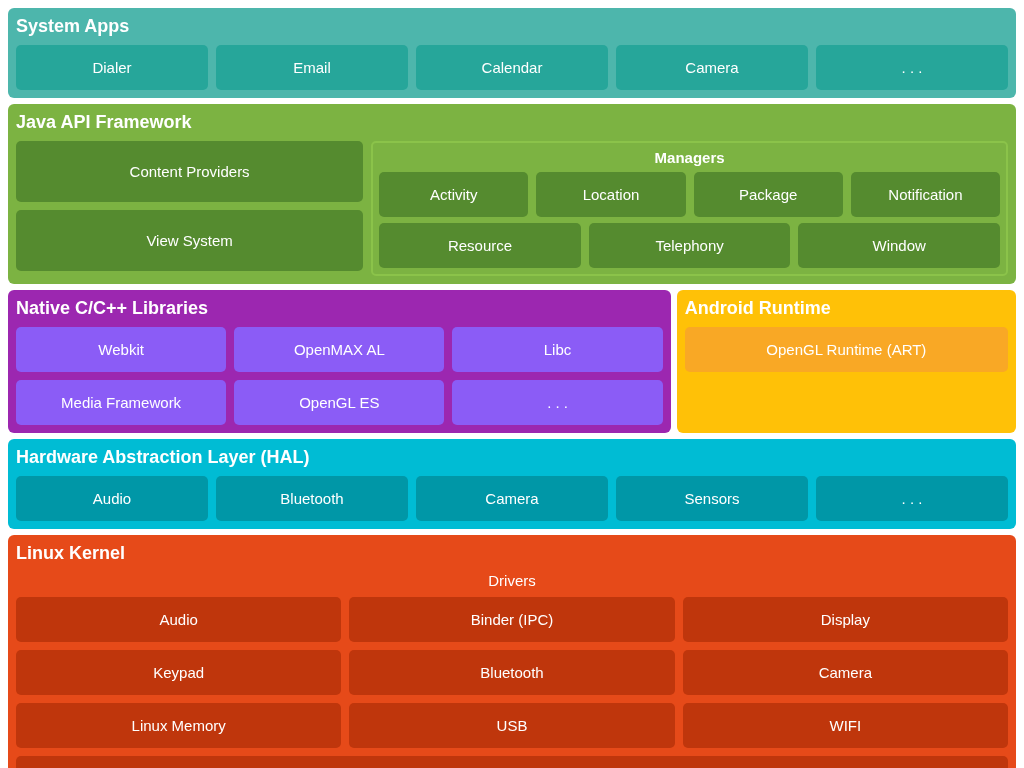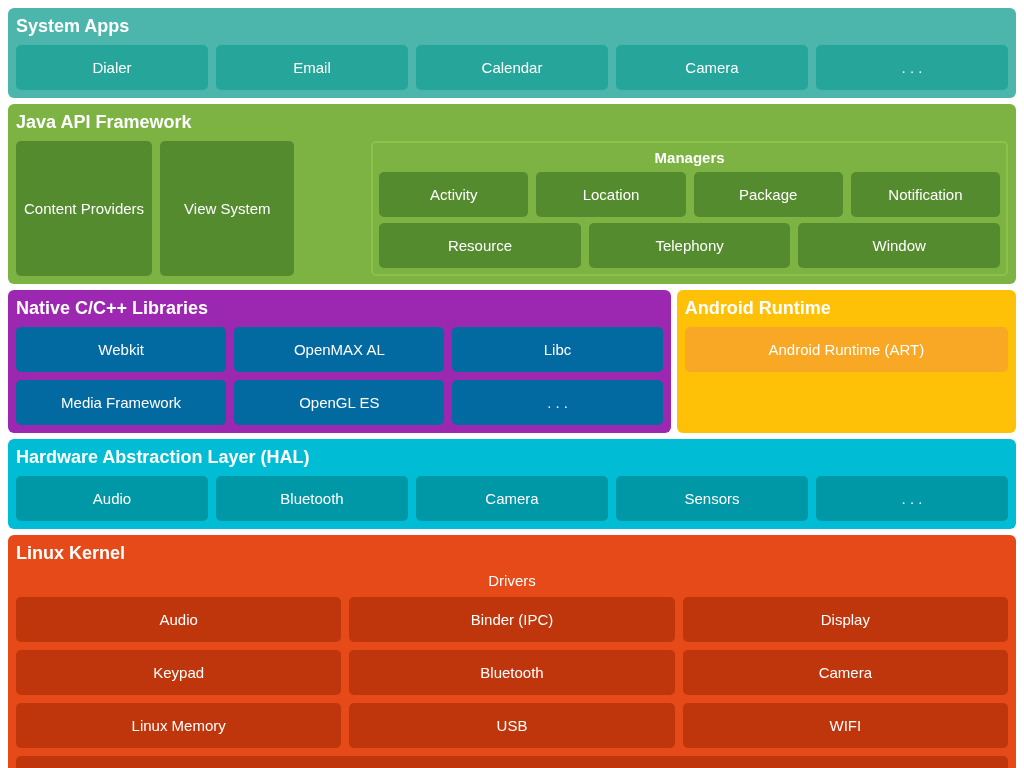--- a/index.html
+++ b/index.html
@@ -70,21 +70,21 @@
       font-weight: bold;
     }
     .java-api-inner {
       display: flex;
       flex-direction: row;
       gap: 8px;
       width: 100%;
     }
     .left-section {
       display: flex;
-      flex-direction: row;
+      flex-direction: column;
       gap: 8px;
       width: 35%;
     }
     .right-section {
       display: flex;
       flex-direction: column;
       gap: 6px;
       flex: 1;
       border: 2px solid #8bc34a;
       border-radius: 5px;
@@ -95,21 +95,21 @@
       display: flex;
       flex-direction: row;
       gap: 6px;
       width: 100%;
     }
     .layer-native {
       background-color: #9c27b0;
       flex: 2;
     }
     .layer-native .item-box {
-      background-color: #0369a1;
+      background-color: #8b5cf6;
     }
     .layer-runtime {
       background-color: #ffc107;
       flex: 1;
     }
     .layer-runtime .item-box {
       background-color: #f9a825;
     }
     .layer-runtime .layer-title {
       color: white;
@@ -195,21 +195,21 @@
       </div>
       <div class="items-row">
         <div class="item-box">Media Framework</div>
         <div class="item-box">OpenGL ES</div>
         <div class="item-box">. . .</div>
       </div>
     </div>
     <div class="layer layer-runtime">
       <div class="layer-title">Android Runtime</div>
       <div class="items-row" style="flex-direction:column;">
-        <div class="item-box">Android Runtime (ART)</div>
+        <div class="item-box">OpenGL Runtime (ART)</div>
       </div>
     </div>
   </div>
 
   <div class="layer layer-hal">
     <div class="layer-title">Hardware Abstraction Layer (HAL)</div>
     <div class="items-row">
       <div class="item-box">Audio</div>
       <div class="item-box">Bluetooth</div>
       <div class="item-box">Camera</div>

